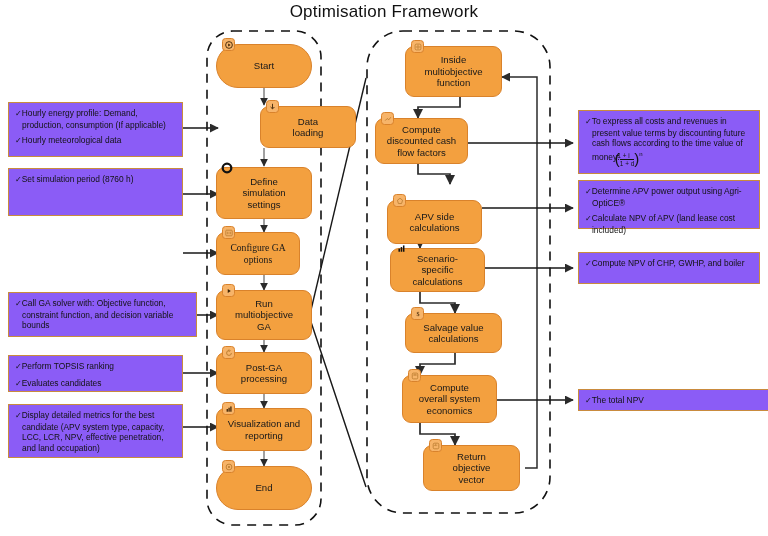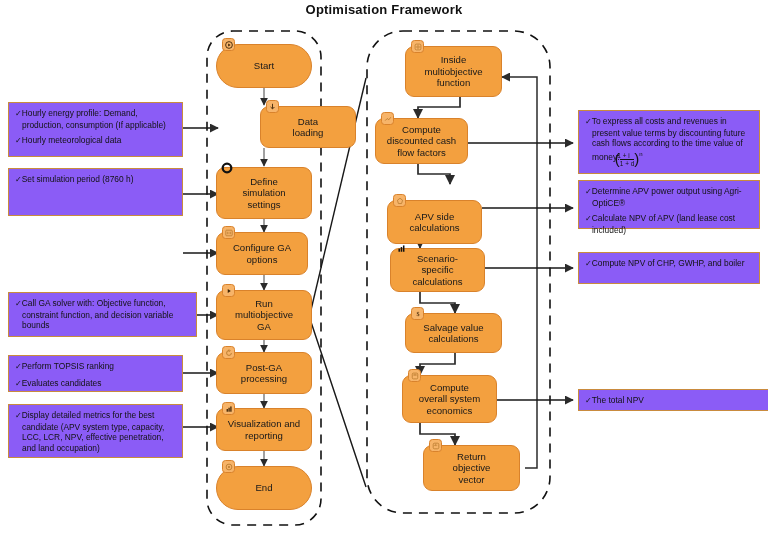--- a/index.html
+++ b/index.html
@@ -7,21 +7,21 @@
     width:768px;height:536px;position:relative;overflow:hidden;
     background:#ffffff;
     font-family:"Liberation Sans",sans-serif;
     color:#1b1b1b;
   }
   #canvas{position:absolute;inset:0;}
   svg.layer{position:absolute;left:0;top:0;width:768px;height:536px;pointer-events:none;}
 
   .title{
     position:absolute;left:0;top:2px;width:768px;text-align:center;
-    font-size:13px;font-weight:bold;letter-spacing:.2px;color:#111;
+    font-size:17px;font-weight:normal;letter-spacing:.2px;color:#111;
   }
   
   .node{
     position:absolute;box-sizing:border-box;
     background:#F3A03F;border:1.3px solid #D9822B;
     border-radius:9px;
     display:flex;align-items:center;justify-content:center;
     text-align:center;color:#17181a;
     font-size:9.6px;line-height:11.4px;font-weight:500;
     padding:3px 5px;
@@ -139,21 +139,21 @@
     <span class="badge plain" style="left:2px;top:-8px;width:15px;height:15px;">
       <svg width="12" height="12" viewBox="0 0 12 12">
           <circle cx="6" cy="6" r="4.3" fill="none" stroke="#111" stroke-width="2.3"></circle>
         </svg>
     </span>
     <span>Define
 simulation
 settings</span>
   </div>
 
-  <div class="node" style="left:216px;top:232px;width:92px;height:43px;white-space:pre-line;">
+  <div class="node" style="left:216px;top:232px;width:84px;height:43px;white-space:pre-line;font-family:Liberation Serif, serif;">
     <span class="badge" style="left:5px;top:-7px;">
       <svg width="8" height="8" viewBox="0 0 10 10">
           <rect x="1" y="1.5" width="8" height="7" rx="1" fill="none" stroke="#b97b2e" stroke-width="1"></rect>
           <path d="M3,3.4 L3,6.6 M5,3.4 L5,6.6 M7,3.4 L7,6.6" stroke="#b97b2e" stroke-width="0.9"></path>
         </svg>
     </span>
     <span>Configure GA
 options</span>
   </div>
 

